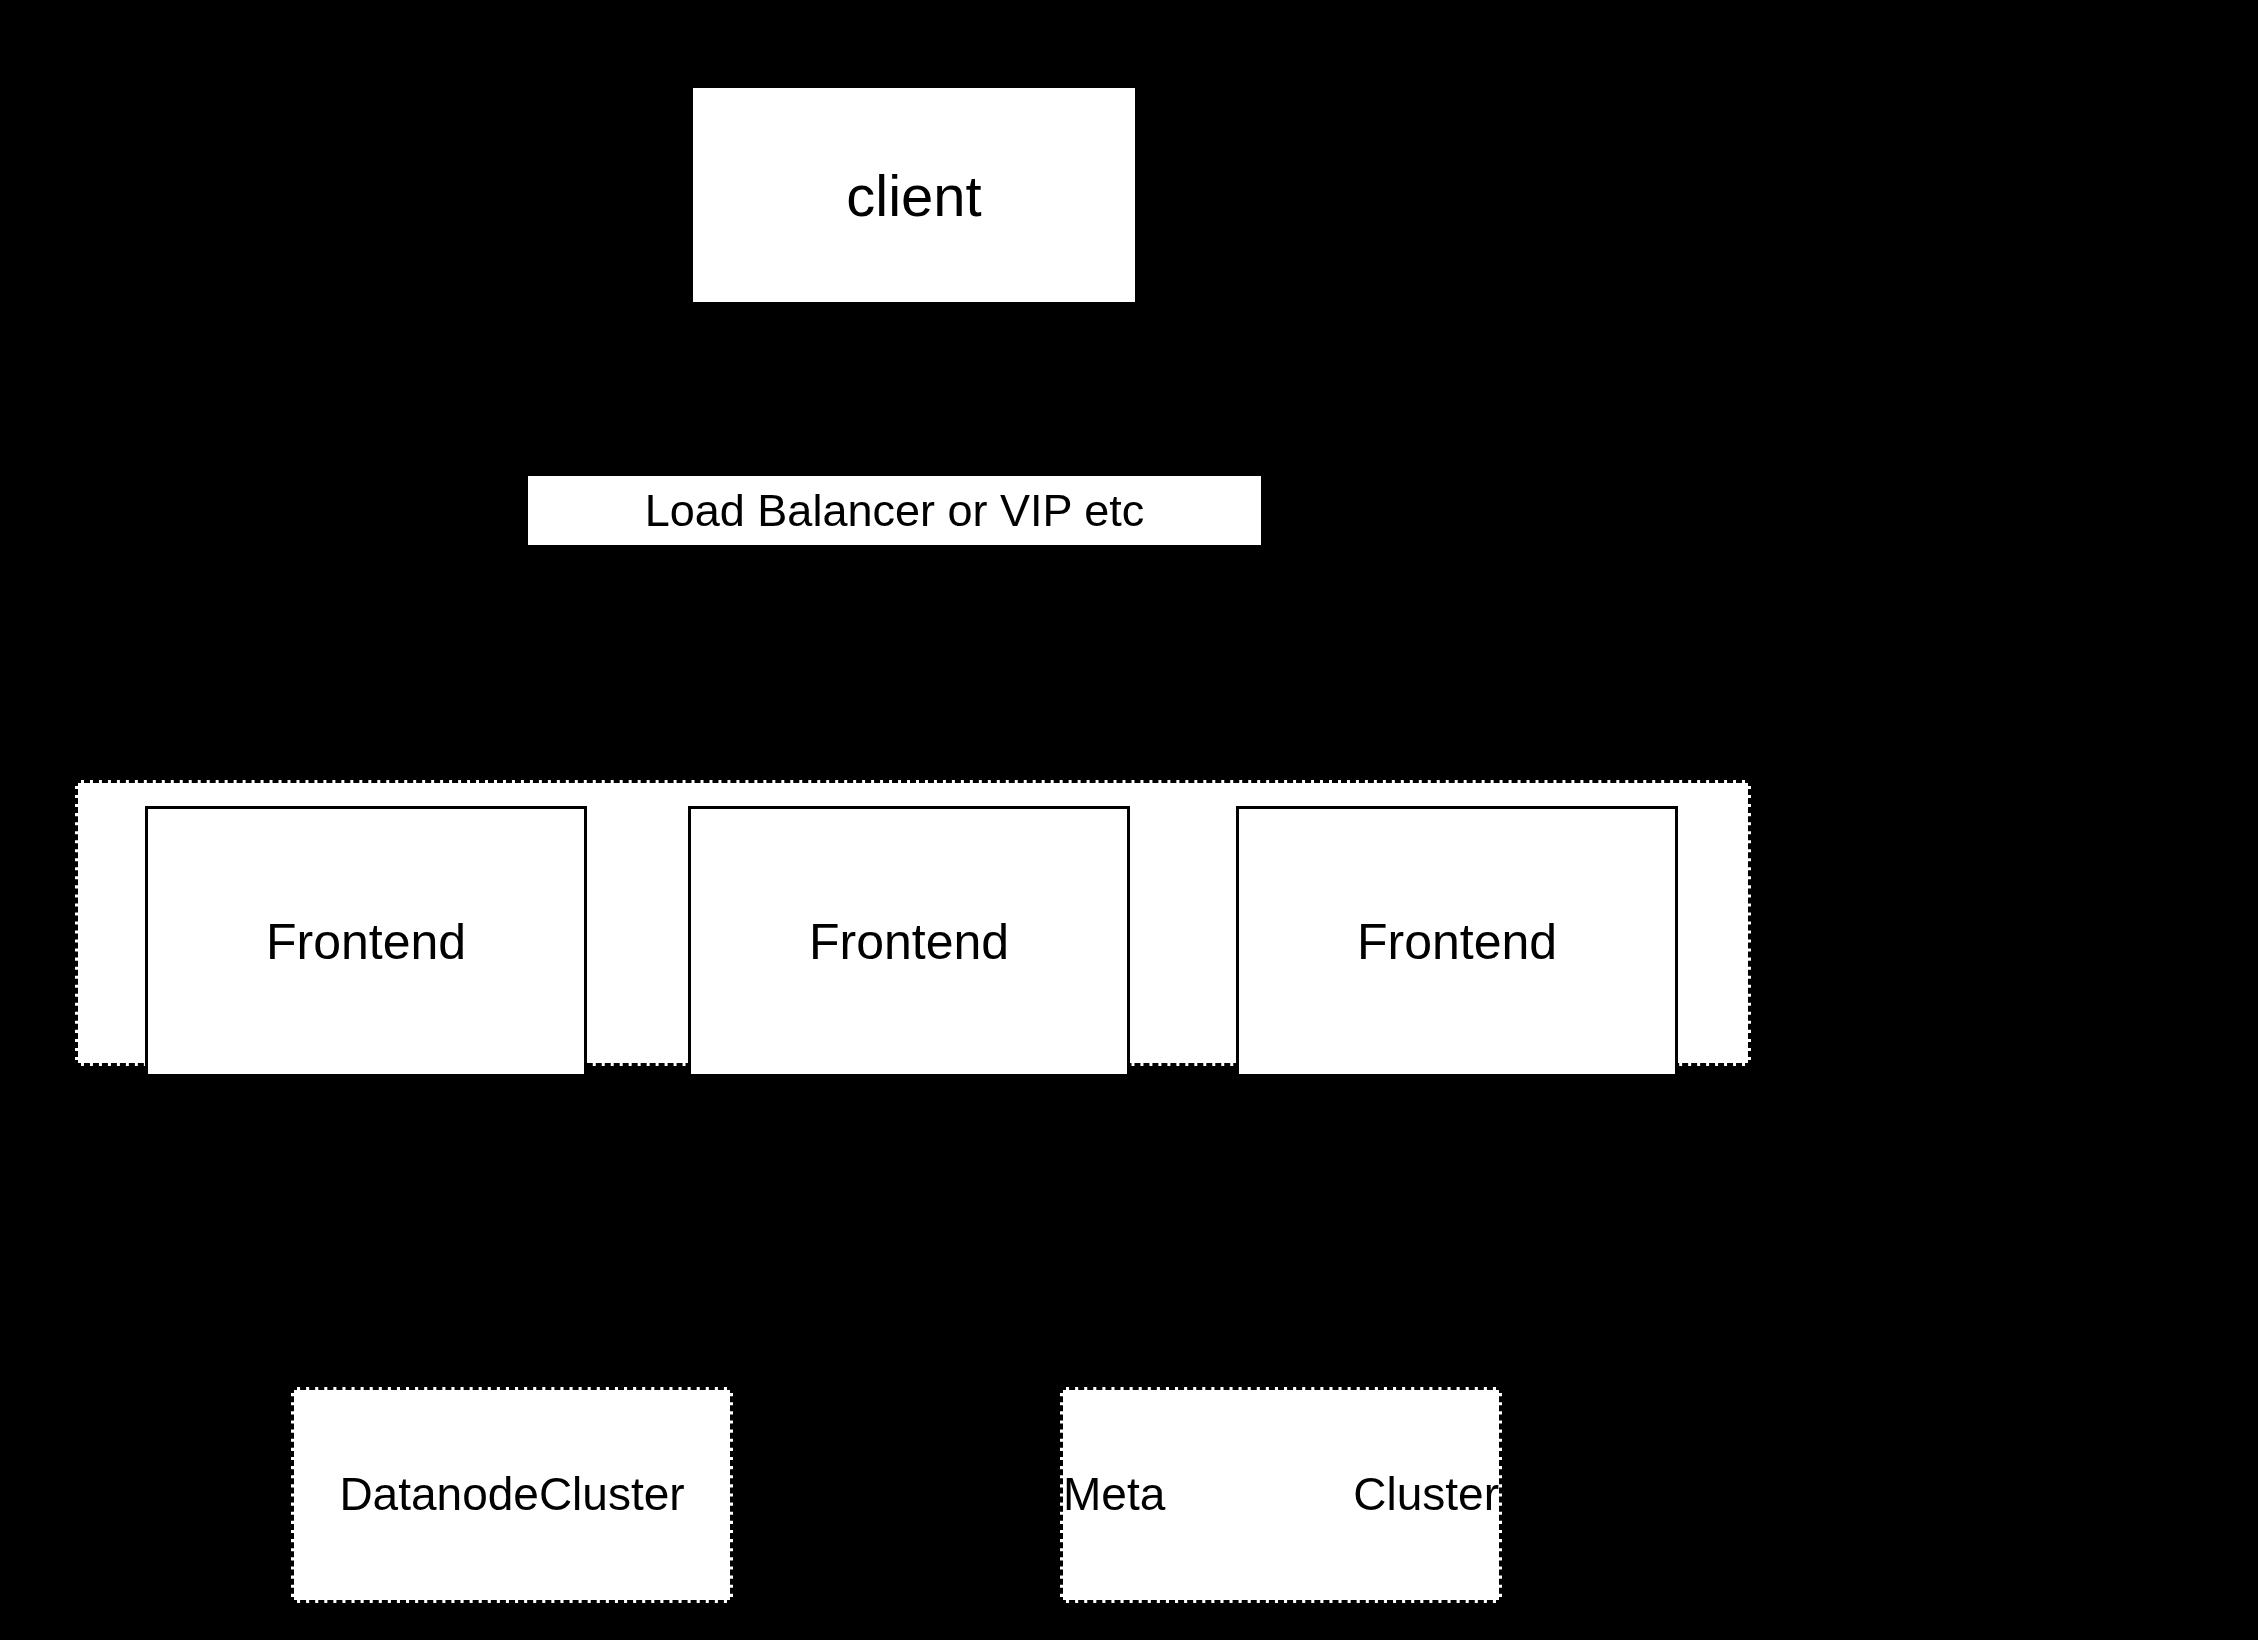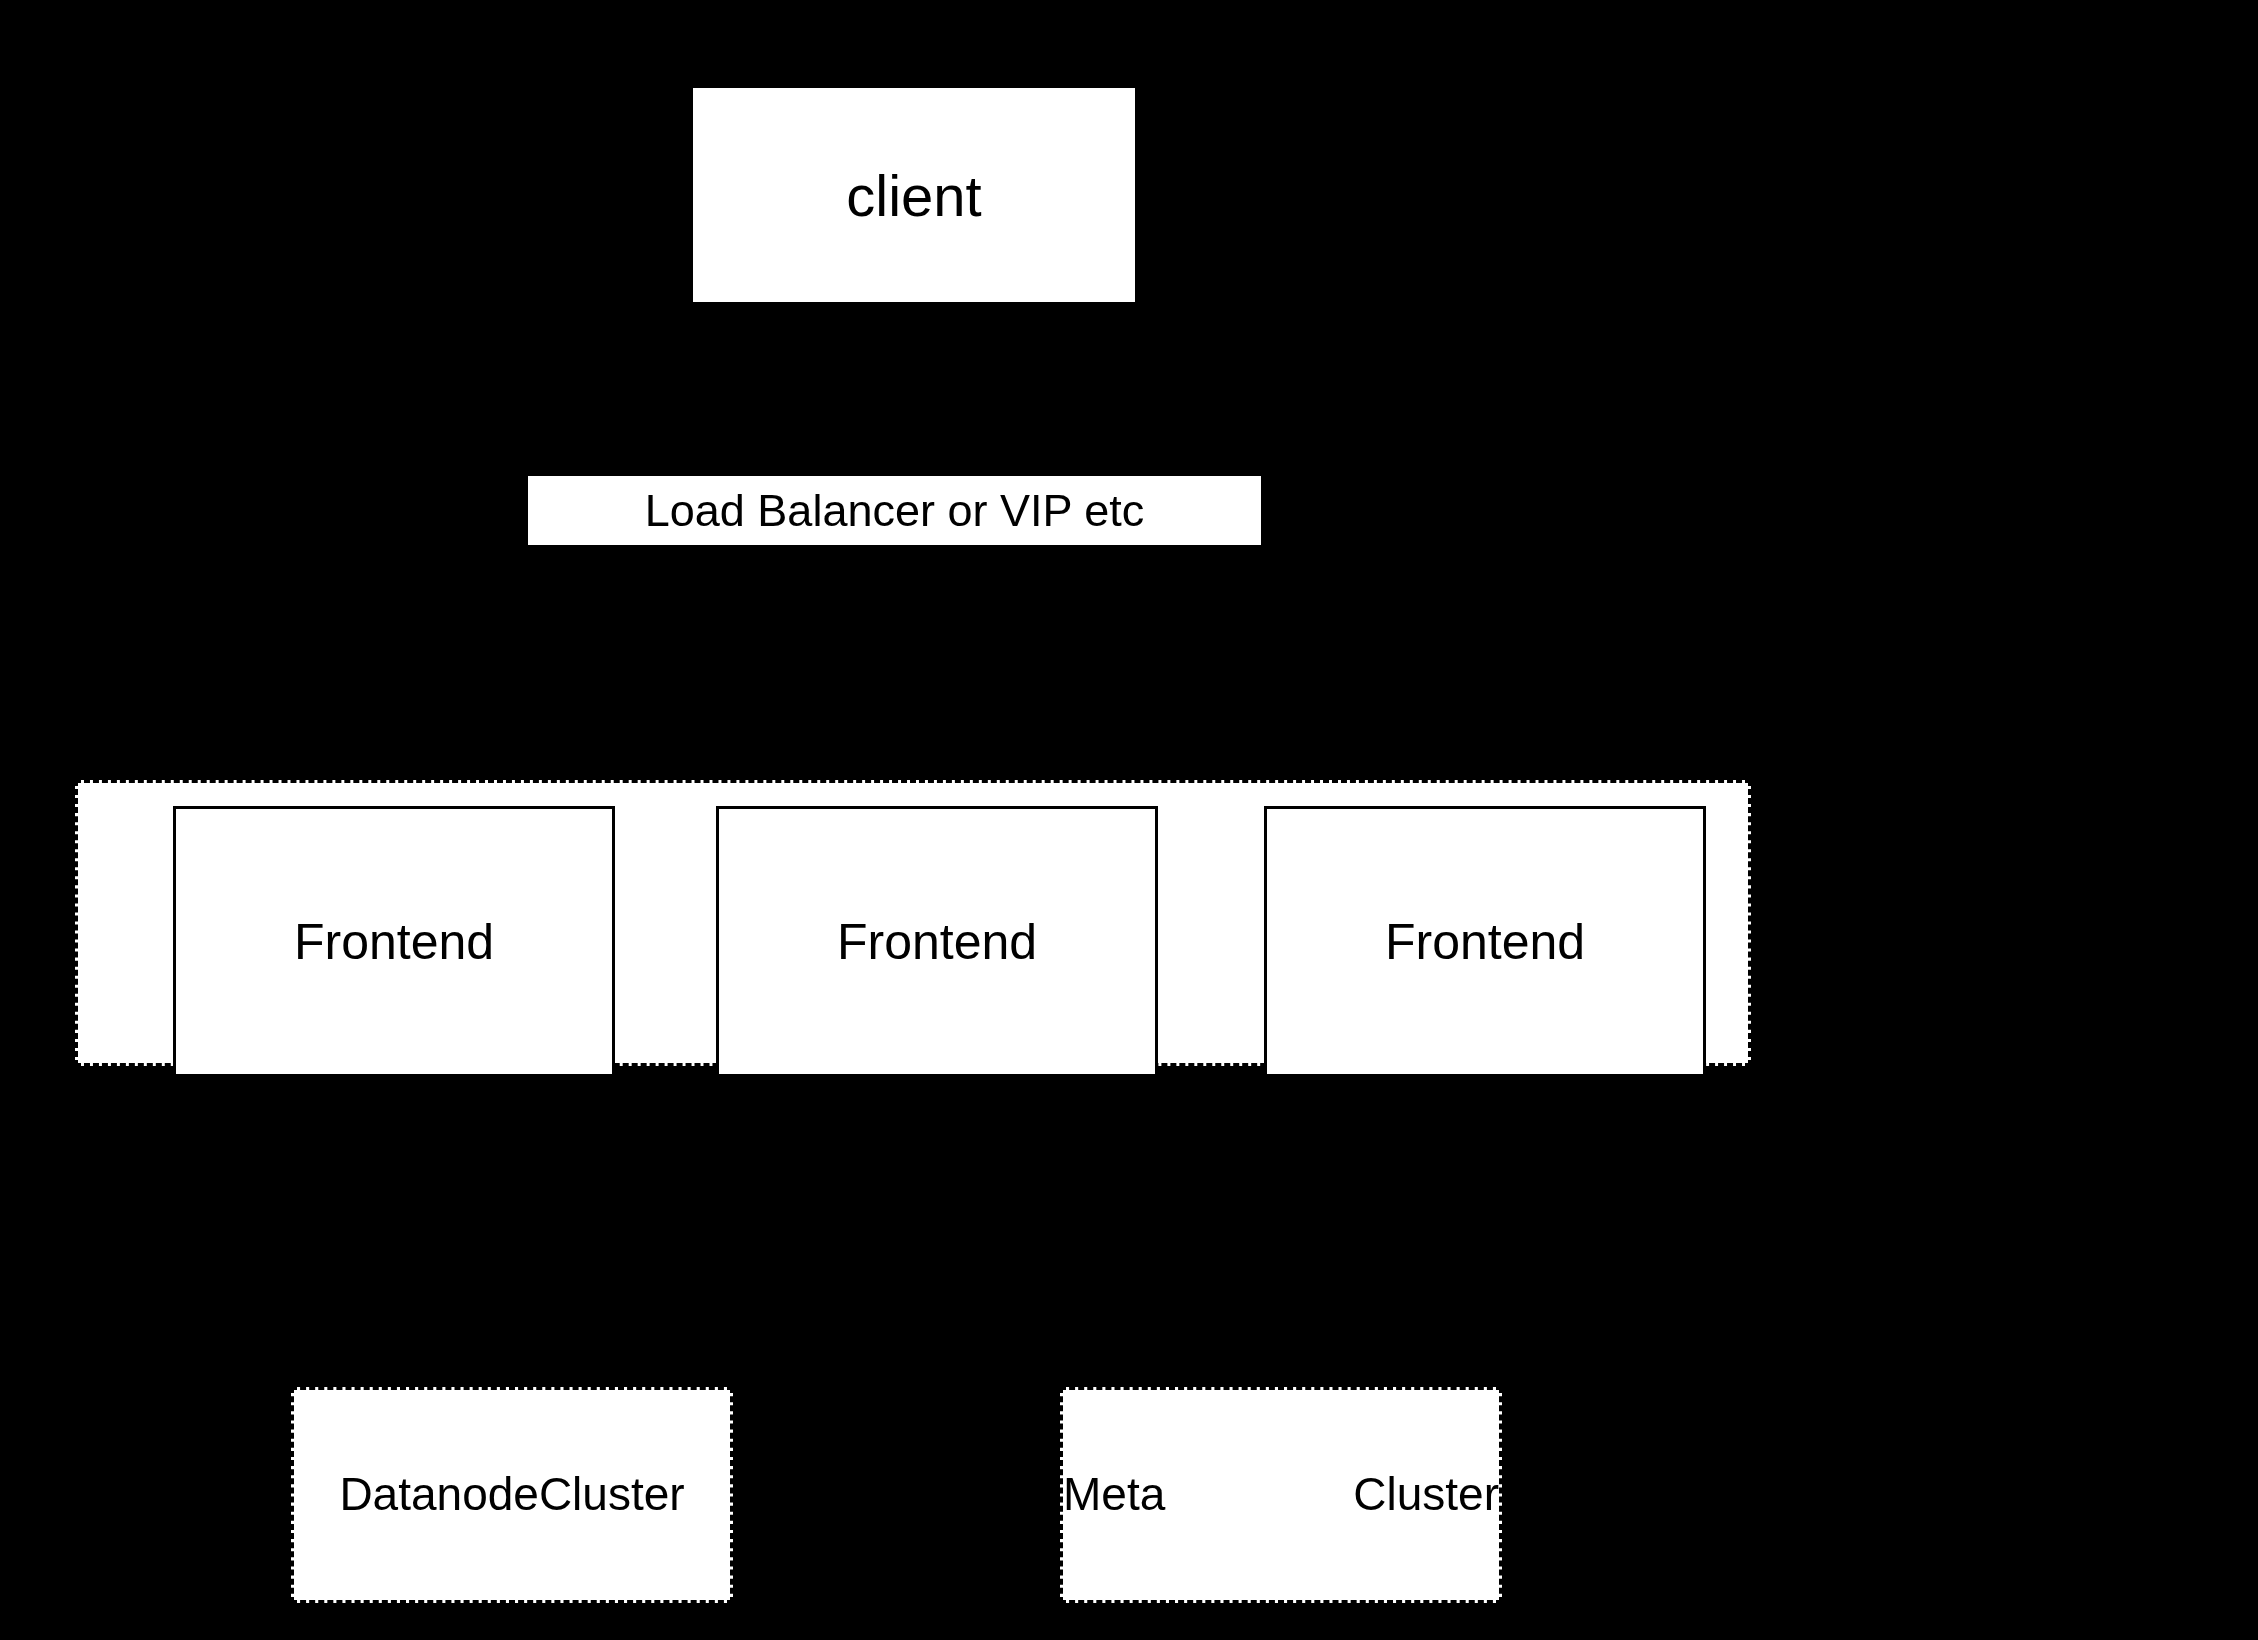--- a/index.html
+++ b/index.html
@@ -43,21 +43,20 @@
     background: #ffffff;
     border: 3.6px dashed #000000;
     box-sizing: border-box;
   }
   .node-frontend {
     border: 3.6px solid #000000;
     top: 806px;
     height: 271px;
     width: 442px;
     font-size: 50px;
-    margin-left: 28px;
   }
   .node-frontend.f1 { left: 145px; }
   .node-frontend.f2 { left: 688px; }
   .node-frontend.f3 { left: 1236px; }
   .node-cluster {
     border: 3.6px dashed #000000;
     top: 1387px;
     height: 216px;
     width: 442px;
     font-size: 46px;

